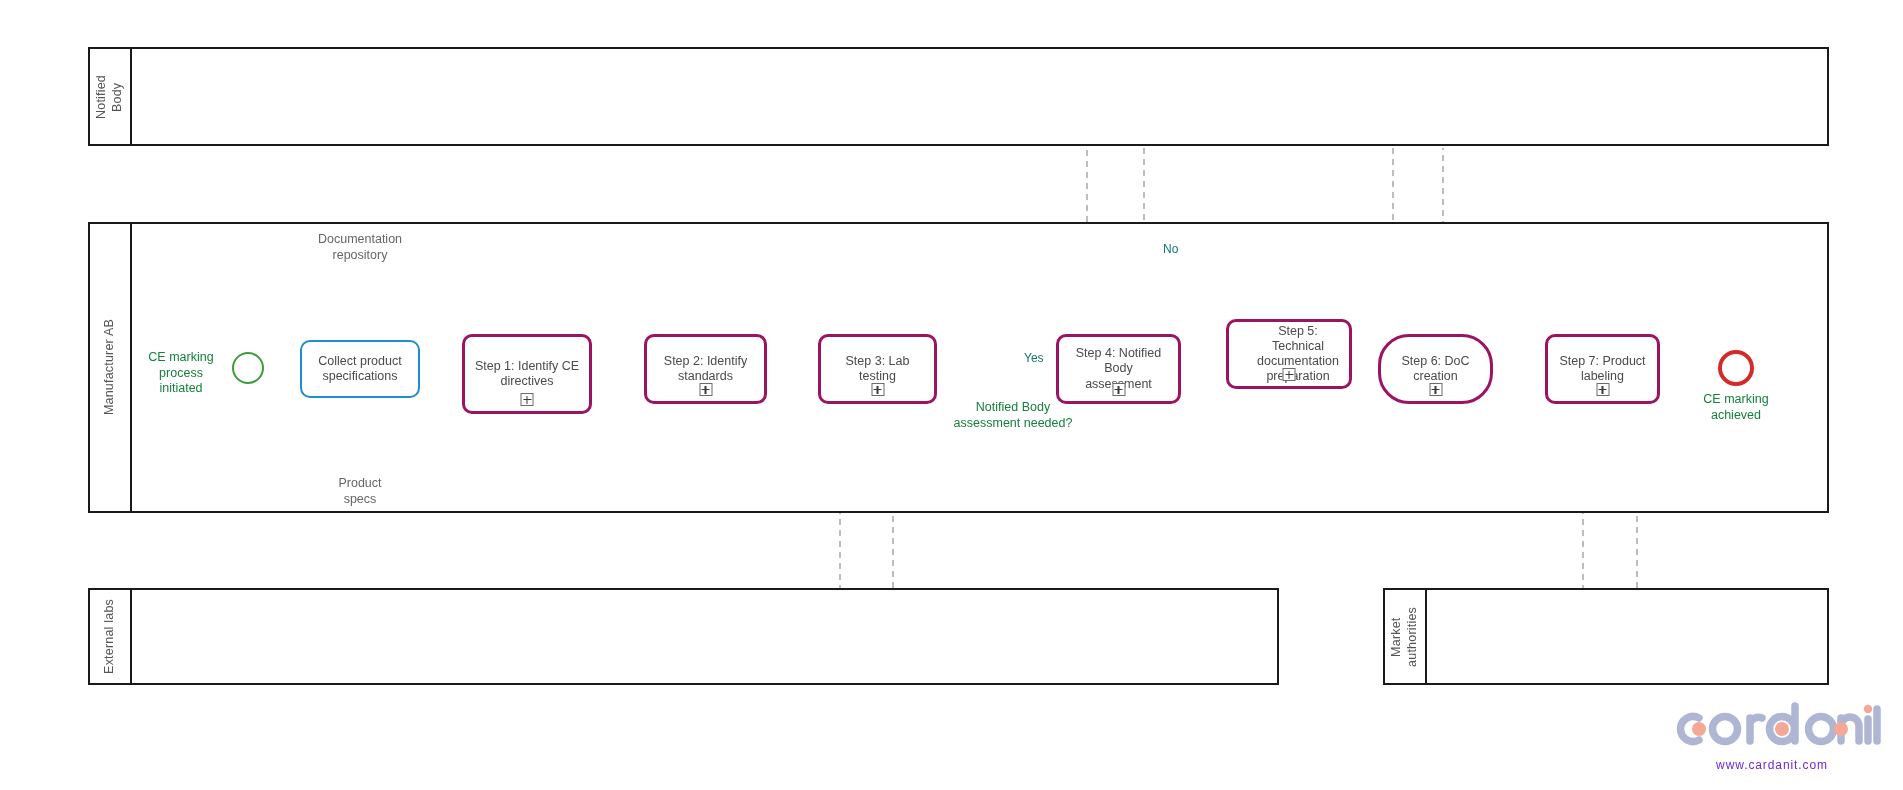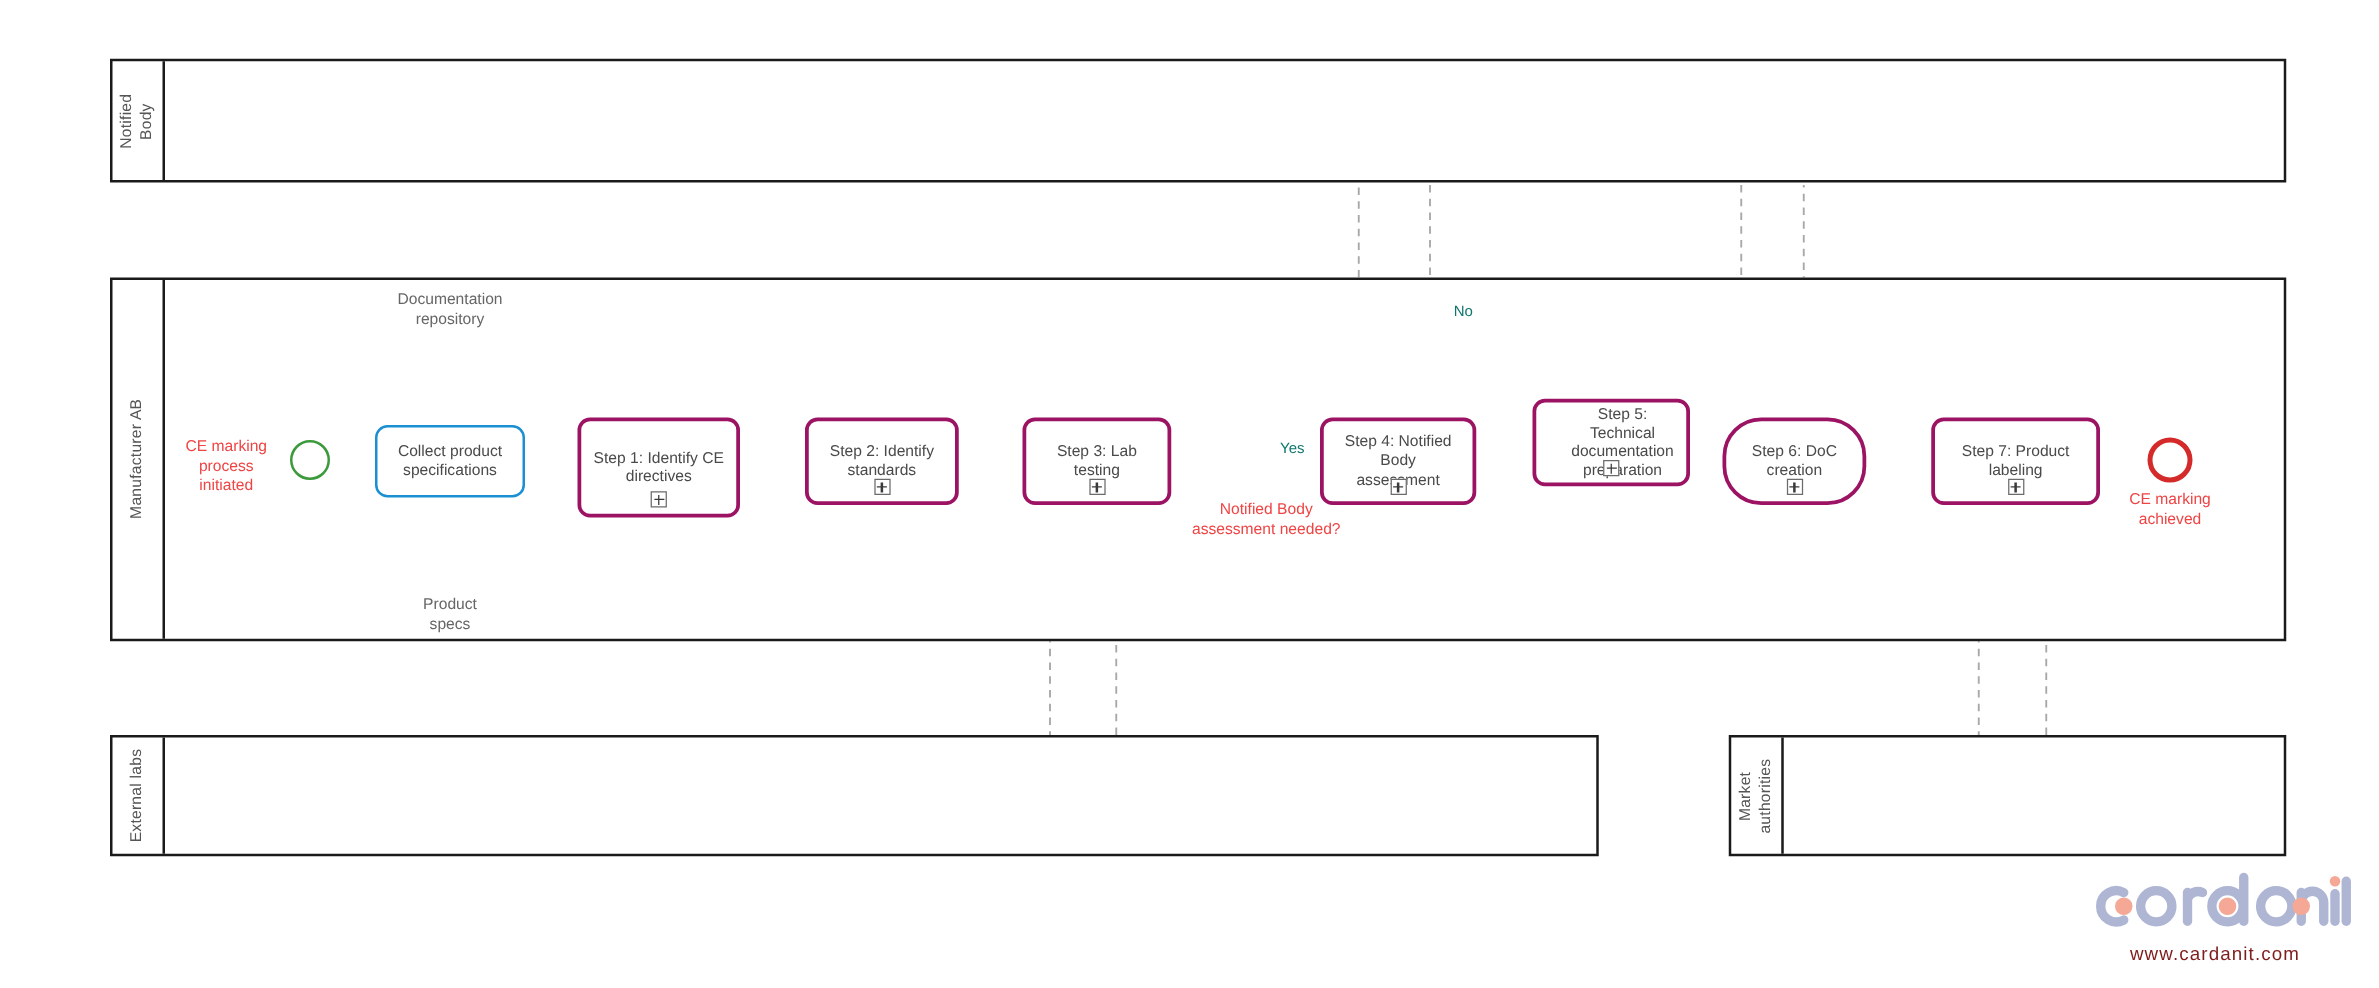--- a/index.html
+++ b/index.html
@@ -101,21 +101,21 @@
     position: absolute;
     border-radius: 50%;
     box-sizing: border-box;
     background: #ffffff;
   }
   .event.start { border: 2.5px solid #3c9a3c; }
   .event.end { border: 4px solid #d42a2a; }
   .elabel {
     position: absolute;
     font-size: 12.5px;
-    color: #ef4444;
+    color: #15803d;
     line-height: 1.25;
     text-align: center;
     white-space: pre-line;
   }
   .flowlabel {
     position: absolute;
     font-size: 12px;
     color: #0f766e;
     white-space: nowrap;
   }
@@ -127,22 +127,22 @@
     line-height: 1.25;
     white-space: pre-line;
   }
   #logo {
     position: absolute;
     right: 22px;
     bottom: 18px;
     text-align: center;
   }
   .logo-url {
-    font-size: 15px;
-    color: #7f1d1d;
+    font-size: 12px;
+    color: #6d28d9;
     letter-spacing: 0.9px;
     margin-top: 1px;
     font-family: "Liberation Sans", sans-serif;
   }
 </style>
 </head>
 <body>
 
 <div id="canvas">
 
@@ -279,21 +279,21 @@
 documentation
 preparation</div>
     <span class="plus-marker"></span>
   </div>
 
   <div class="task magenta" style="left:1378px; top:334px; width:115px; height:70px;border-radius:31px;">
     <div class="task-label">Step 6: DoC creation</div>
     <span class="plus-marker"></span>
   </div>
 
-  <div class="task magenta" style="left:1545px; top:334px; width:135px; height:70px;">
+  <div class="task magenta" style="left:1545px; top:334px; width:115px; height:70px;">
     <div class="task-label">Step 7: Product
 labeling</div>
     <span class="plus-marker"></span>
   </div>
 
   <div class="elabel" style="left:933px; top:400px; width:160px;">Notified Body
 assessment needed?</div>
 
   <div class="flowlabel" style="left:1024px; top:351px;">Yes</div>
   <div class="flowlabel" style="left:1163px; top:242px;">No</div>

